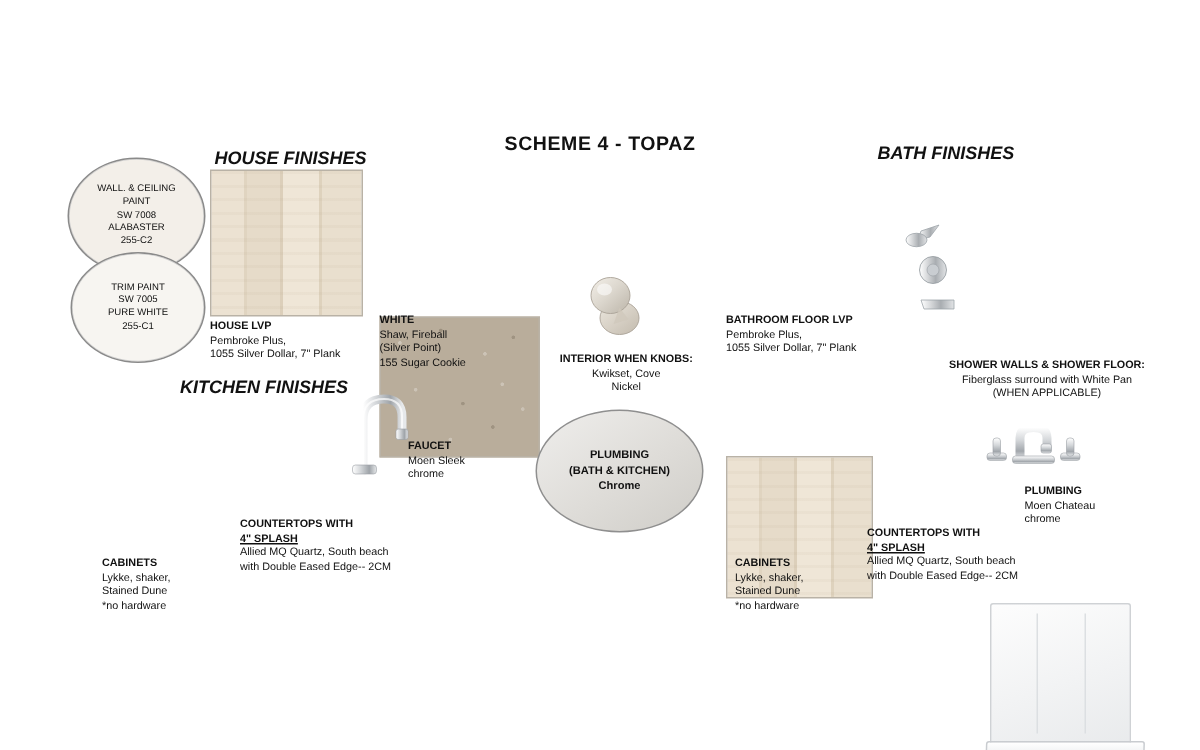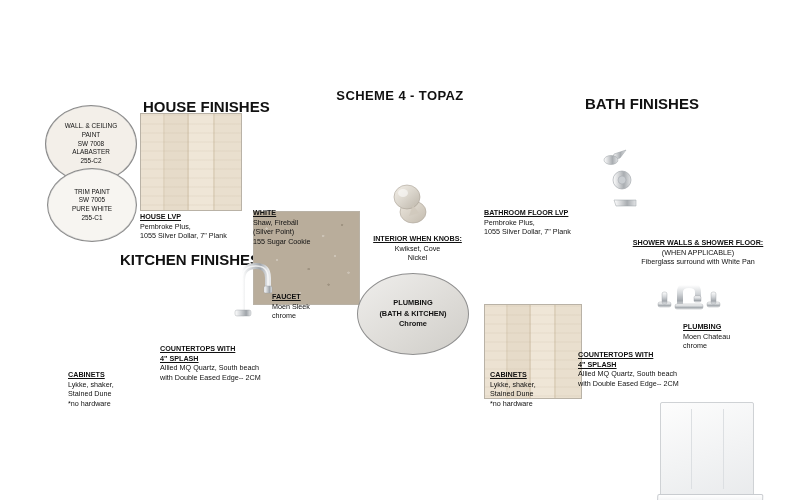--- a/index.html
+++ b/index.html
@@ -25,35 +25,35 @@
 
   
   .scheme-title {
     font-size: 13px;
     font-weight: bold;
     letter-spacing: 0.4px;
     text-align: center;
     color: #111;
   }
   .section-title {
-    font-size: 15px;
-    font-weight: bold;
+    font-size: 12px;
+    font-weight: bold;
+    font-style: italic;
     color: #111;
     white-space: nowrap;
   }
 
   
   .cap {
     font-size: 7.2px;
     line-height: 1.35;
     color: #111;
   }
   .cap .hd {
     font-weight: bold;
-    text-decoration: underline;
     display: block;
     white-space: nowrap;
   }
   .cap .hd2 {
     font-weight: bold;
     text-decoration: underline;
     display: block;
     white-space: nowrap;
   }
   .cap .ln { display: block; white-space: nowrap; }
@@ -256,22 +256,22 @@
     </svg>
   </div>
 
   <div class="abs shower" style="left:660px; top:115px; width:92px; height:110px;">
     <div class="panelline" style="left:30px;"></div>
     <div class="panelline" style="left:62px;"></div>
     <div class="pan"></div>
   </div>
   <div class="abs cap center" style="left:600px; top:238px; width:196px;">
     <span class="hd">SHOWER WALLS &amp; SHOWER FLOOR:</span>
+    <span class="ln">Fiberglass surround with White Pan</span>
     <span class="ln">(WHEN APPLICABLE)</span>
-    <span class="ln">Fiberglass surround with White Pan</span>
   </div>
 
   <div class="abs cap" style="left:68px; top:370px; width:110px;">
     <span class="hd">CABINETS</span>
     <span class="ln">Lykke, shaker,</span>
     <span class="ln">Stained Dune</span>
     <span class="ln">*no hardware</span>
   </div>
 
   <div class="abs" style="left:228px; top:258px; width:52px; height:62px;">

